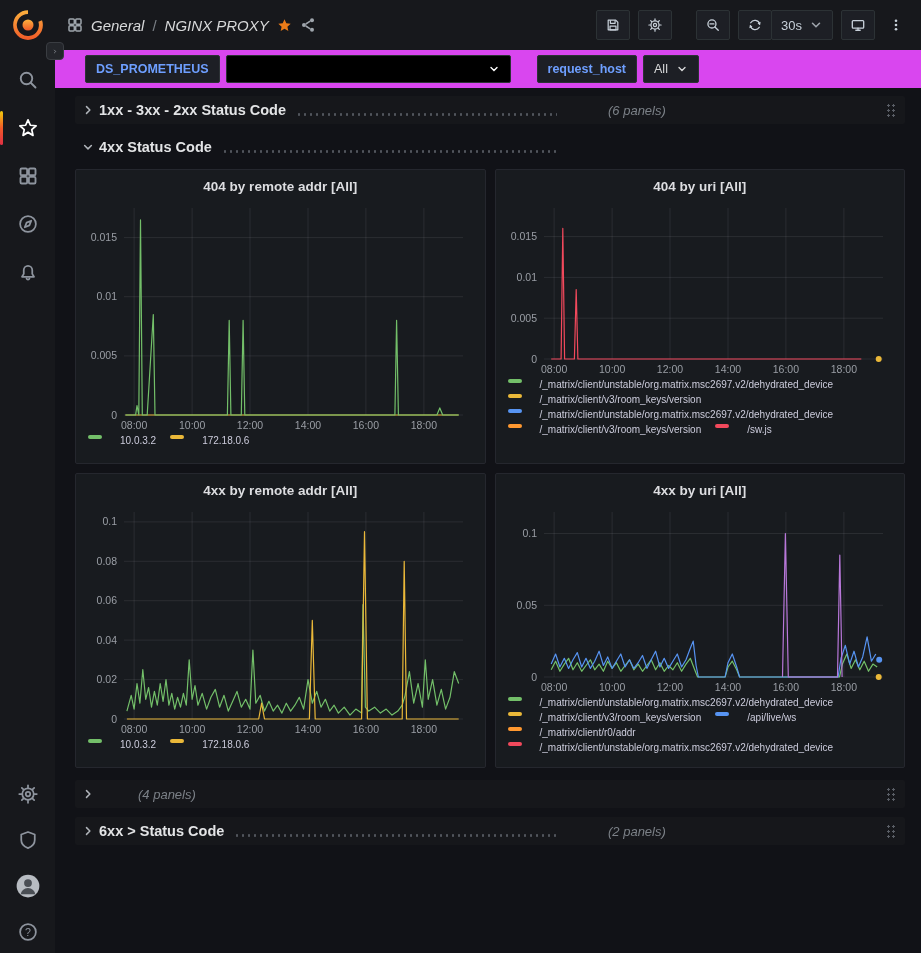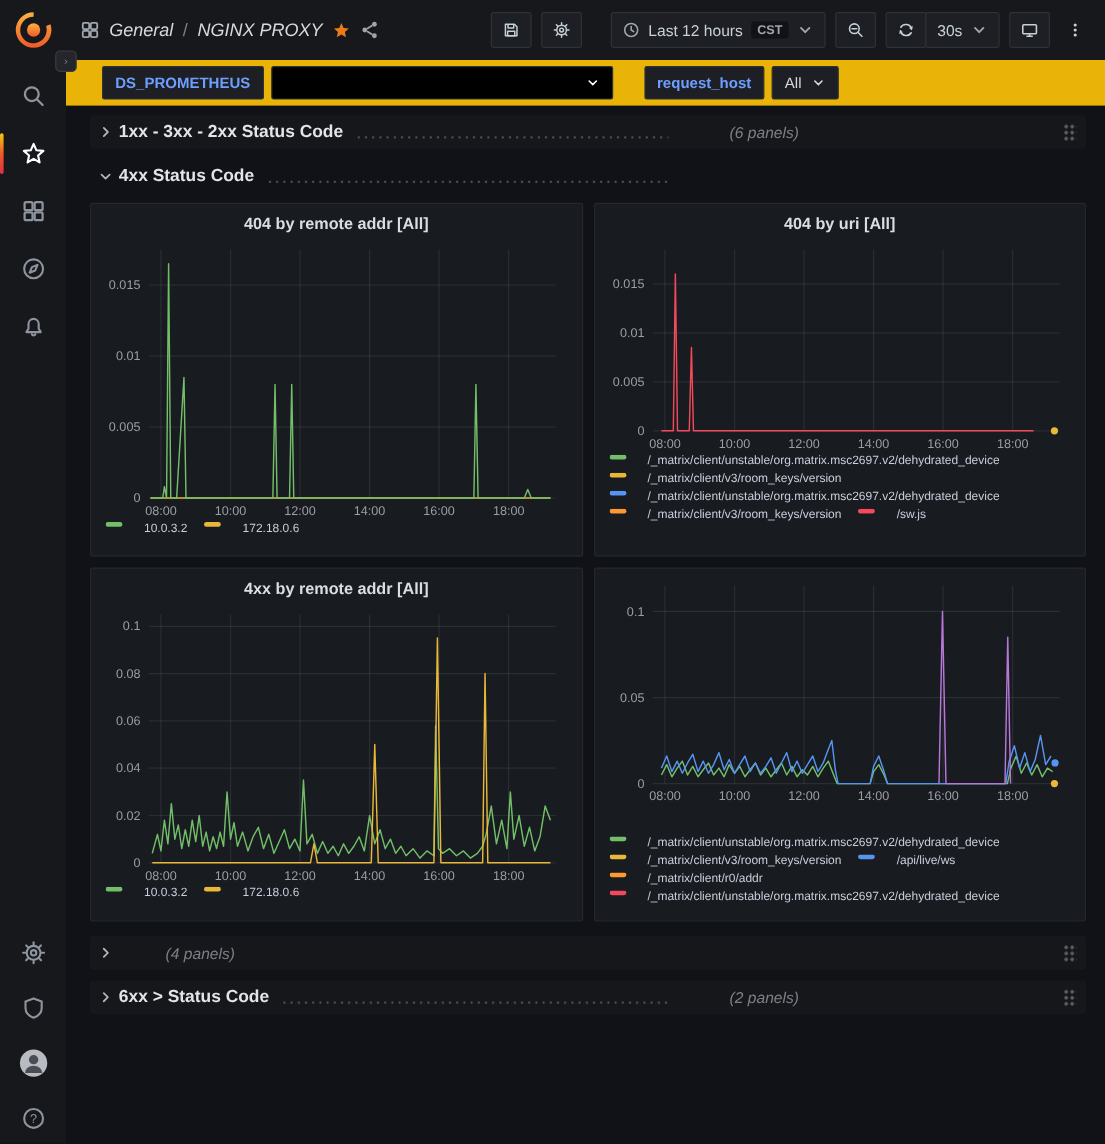--- a/index.html
+++ b/index.html
@@ -59,21 +59,21 @@
   .side-item.active::before {
     content:''; position:absolute; left:0; top:5px; bottom:5px; width:3px; border-radius:2px;
     background:linear-gradient(#f2cc0c,#f05a28,#e02f44);
   }
   .side-bottom { margin-top:auto; margin-bottom:-3px; }
   .avatar-wrap svg { width:26px; height:26px; }
 
   
   .subheader {
     position:fixed; top:50px; left:55px; right:0; height:38px; z-index:2;
-    background:#eab308; display:flex; align-items:center; gap:6px; padding:0 16px 0 30px;
+    background:#d946ef; display:flex; align-items:center; gap:6px; padding:0 16px 0 30px;
   }
   .var-chip {
     height:28px; display:flex; align-items:center; gap:8px; padding:0 10px;
     background:#1d1f25; border:1px solid #2c3235; border-radius:2px;
     font-size:12.5px; color:#d8d9da; cursor:pointer; white-space:nowrap;
   }
   .var-chip.lbl { color:#6e9fff; font-weight:700; }
   .var-chip.blackbox { width:285px; background:#000; justify-content:flex-end; }
   .var-chip svg { width:12px; height:12px; color:#d8d9da; }
   .vgap { width:14px; }
@@ -187,35 +187,20 @@
           <line x1="12.95" y1="12.95" x2="11.68" y2="11.68"></line>
         <line x1="8" y1="15" x2="8" y2="13.2"></line>
           <line x1="3.05" y1="12.95" x2="4.32" y2="11.68"></line>
         <line x1="1" y1="8" x2="2.8" y2="8"></line>
           <line x1="3.05" y1="3.05" x2="4.32" y2="4.32"></line>
         <line x1="8" y1="1" x2="8" y2="2.8"></line>
           <line x1="12.95" y1="3.05" x2="11.68" y2="4.32"></line>
       </svg>
     </button>
     <span class="gapper"></span>
-    <button class="tbtn">
-      <span class="hicon">
-        <svg viewBox="0 0 16 16" fill="none" stroke="currentColor" stroke-width="1.5" stroke-linecap="round">
-          <circle cx="8" cy="8" r="6.2"></circle>
-            <path d="M8 4.6 V8 l2.4 1.6"></path>
-        </svg>
-      </span>
-      <span>Last 12 hours</span>
-      <span class="tz">CST</span>
-      <span class="hicon">
-        <svg viewBox="0 0 16 16" fill="none" stroke="currentColor" stroke-width="1.8" stroke-linecap="round">
-            <path d="M4 6 l4 4 4-4"></path>
-          </svg>
-      </span>
-    </button>
     <button class="tbtn">
       <svg viewBox="0 0 16 16" fill="none" stroke="currentColor" stroke-width="1.5" stroke-linecap="round">
         <circle cx="6.8" cy="6.8" r="4.6"></circle>
           <line x1="10.2" y1="10.2" x2="14" y2="14"></line>
           <line x1="4.6" y1="6.8" x2="9" y2="6.8"></line>
       </svg>
     </button>
     <span class="btn-group">
       <button class="tbtn">
         <svg viewBox="0 0 16 16" fill="none" stroke="currentColor" stroke-width="1.5" stroke-linecap="round">
@@ -529,20 +514,21 @@
             <span>10.0.3.2</span>
           </div>
           <div class="legend-item">
             <span class="swatch" style="background: rgb(234, 184, 57);"></span>
             <span>172.18.0.6</span>
           </div>
         </div>
   </div>
 
   <div class="panel">
+    <div class="panel-title">4xx by uri [All]</div>
     <div class="chart-area">
           <svg width="389" height="191">
             <line class="grid" x1="48.1" y1="8" x2="48.1" y2="173"></line>
             <text class="tick" x="48.1" y="187" text-anchor="middle">08:00</text>
             <line class="grid" x1="106.1" y1="8" x2="106.1" y2="173"></line>
             <text class="tick" x="106.1" y="187" text-anchor="middle">10:00</text>
             <line class="grid" x1="164.0" y1="8" x2="164.0" y2="173"></line>
             <text class="tick" x="164.0" y="187" text-anchor="middle">12:00</text>
             <line class="grid" x1="222.0" y1="8" x2="222.0" y2="173"></line>
             <text class="tick" x="222.0" y="187" text-anchor="middle">14:00</text>

